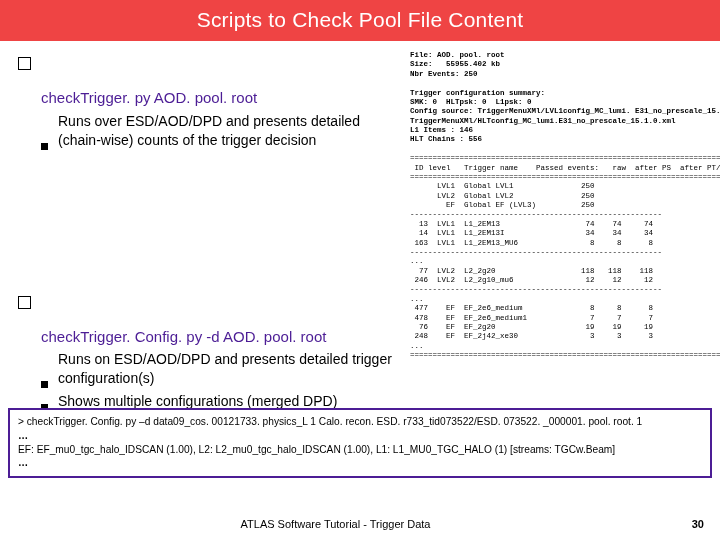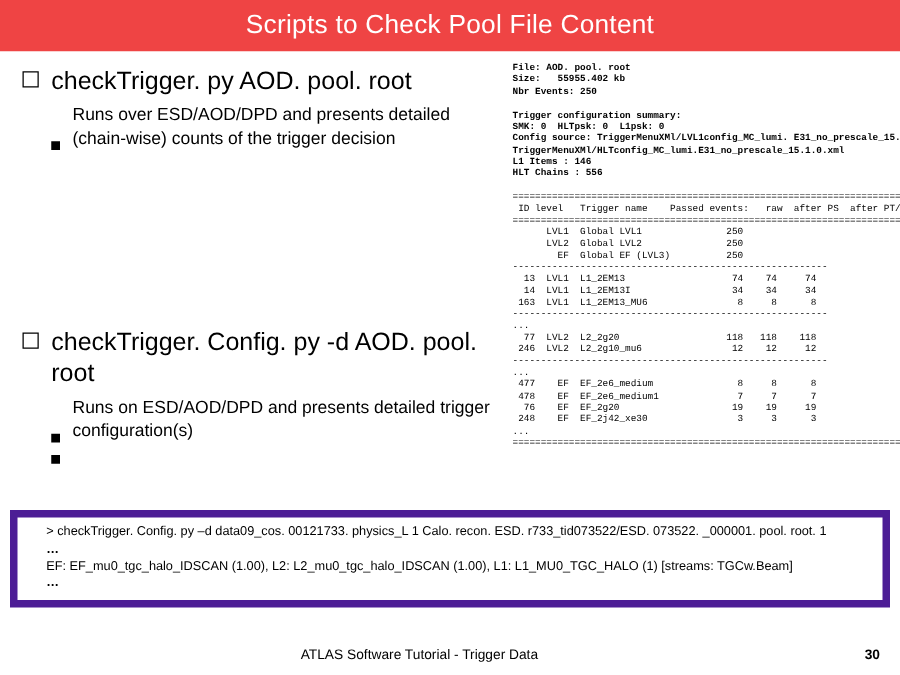--- a/index.html
+++ b/index.html
@@ -54,23 +54,24 @@
   }
   .box {
     width: 11px;
     height: 11px;
     border: 1px solid #000;
     margin-top: 4px;
     margin-right: 10px;
     flex: none;
   }
   .main-text {
-    font-size: 20px;
-    color: #000000;
+    font-size: 15px;
+    color: #4c1d95;
     line-height: 1.25;
+    margin-top: 36px;
   }
   .sub-list {
     margin: 4px 0 0 0;
     padding: 0;
     list-style: none;
   }
   .sub-list li {
     display: flex;
     align-items: flex-end;
     margin-top: 4px;
@@ -91,22 +92,22 @@
   .ellipsis-row {
     font-size: 7.5px;
     font-family: "Courier New", monospace;
   }
 
   .command-box {
     position: absolute;
     left: 8px;
     right: 8px;
     top: 408px;
-    border: 6px solid #4c1d95;
-    padding: 5px 8px 6px 23px;
+    border: 2px solid #4c1d95;
+    padding: 5px 8px 6px 8px;
     font-size: 10.2px;
     line-height: 1.35;
     background: #fff;
     box-sizing: border-box;
     word-break: break-word;
   }
   .command-box .bold { font-weight: 600; }
 
   .footer {
     position: absolute;
@@ -154,20 +155,21 @@
         <div class="box"></div>
         <div>
           <div class="main-text">checkTrigger. Config. py -d AOD. pool. root</div>
           <ul class="sub-list">
             <li>
               <span class="sqbullet"></span>
               <span class="sub-text">Runs on ESD/AOD/DPD and presents detailed trigger configuration(s)</span>
             </li>
             <li>
               <span class="sqbullet"></span>
+              <span class="sub-text">Shows multiple configurations (merged DPD)</span>
             </li>
           </ul>
         </div>
       </div>
 
     </div>
 
     <div class="right-col"><span class="bold">File: AOD. pool. root</span>
 <span class="bold">Size:   55955.402 kb</span>
 <span class="bold">Nbr Events: 250</span>

